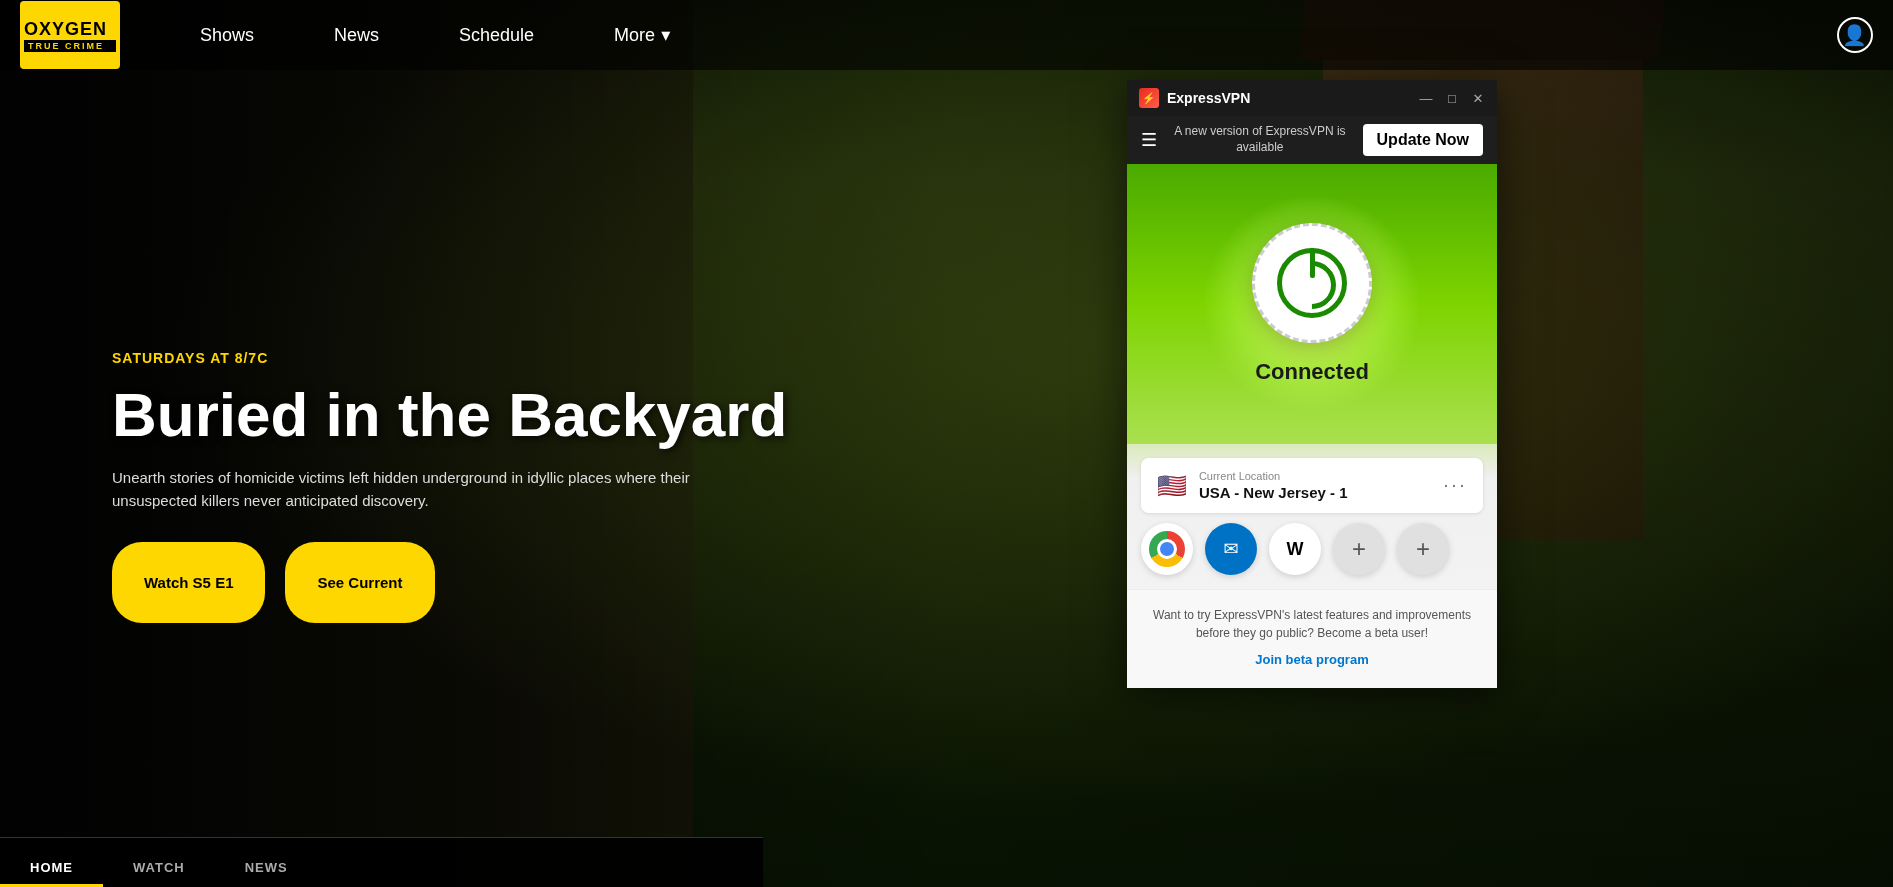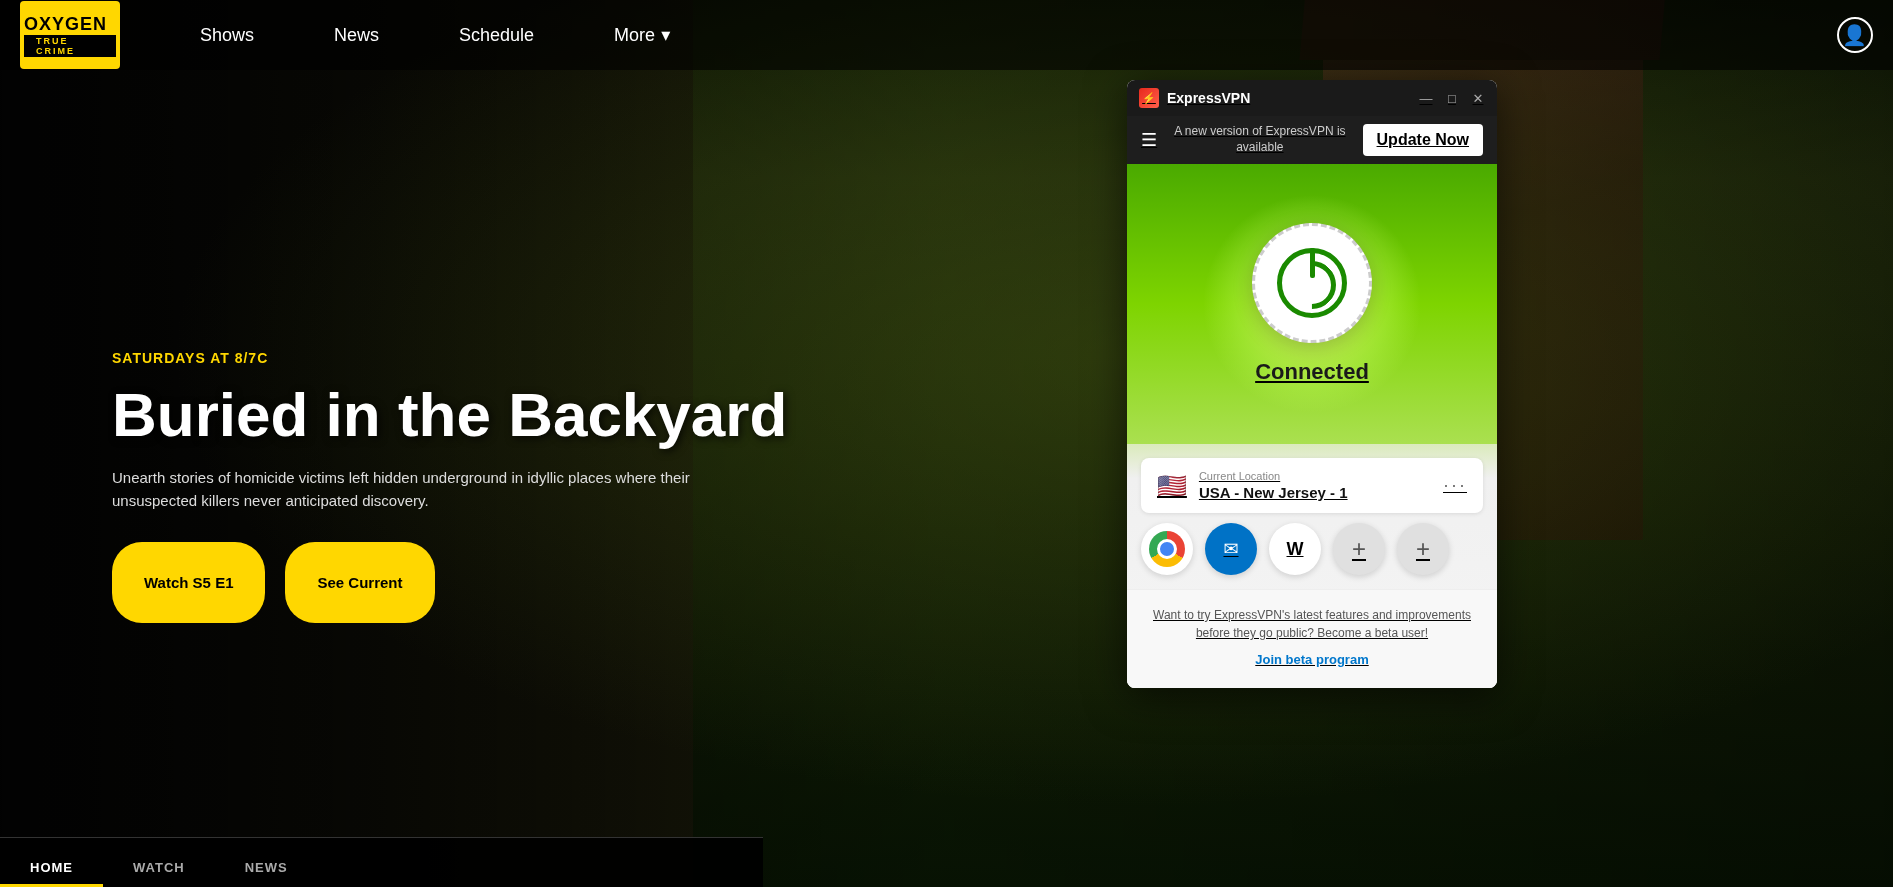--- a/index.html
+++ b/index.html
@@ -65,21 +65,21 @@
       display: flex; flex-direction: column; justify-content: center;
       margin-right: 40px;
       padding: 4px;
       flex-shrink: 0;
     }
     .nav-logo .oxygen-text {
       font-size: 18px; font-weight: 900; color: #000; letter-spacing: 1px;
     }
     .nav-logo .true-crime-text {
       font-size: 9px; font-weight: 700; color: #000; letter-spacing: 2px;
-      background: #000; color: #FFD700; padding: 1px 12px; border-radius: 0;
+      background: #000; color: #FFD700; padding: 1px 4px; border-radius: 0;
     }
     .nav-links {
       display: flex; align-items: center; gap: 0; flex: 1;
     }
     .nav-link {
       color: #fff; text-decoration: none; font-size: 18px; font-weight: 500;
       padding: 0 40px; height: 70px; display: flex; align-items: center;
       cursor: pointer;
     }
     .nav-link.with-arrow { display: flex; align-items: center; gap: 6px; }
@@ -170,25 +170,24 @@
       background: #FFD700;
     }
 
     
     .vpn-window {
       position: absolute;
       top: 80px;
       left: 1127px;
       width: 370px;
       background: #fff;
-      border-radius: 8px;
+      border-radius: 0;
       box-shadow: 0 8px 40px rgba(0,0,0,0.6);
       z-index: 200;
       overflow: hidden;
-      text-decoration: underline;
     }
 
     
     .vpn-titlebar {
       background: #1a1a1a;
       height: 36px;
       display: flex;
       align-items: center;
       padding: 0 12px;
     }

